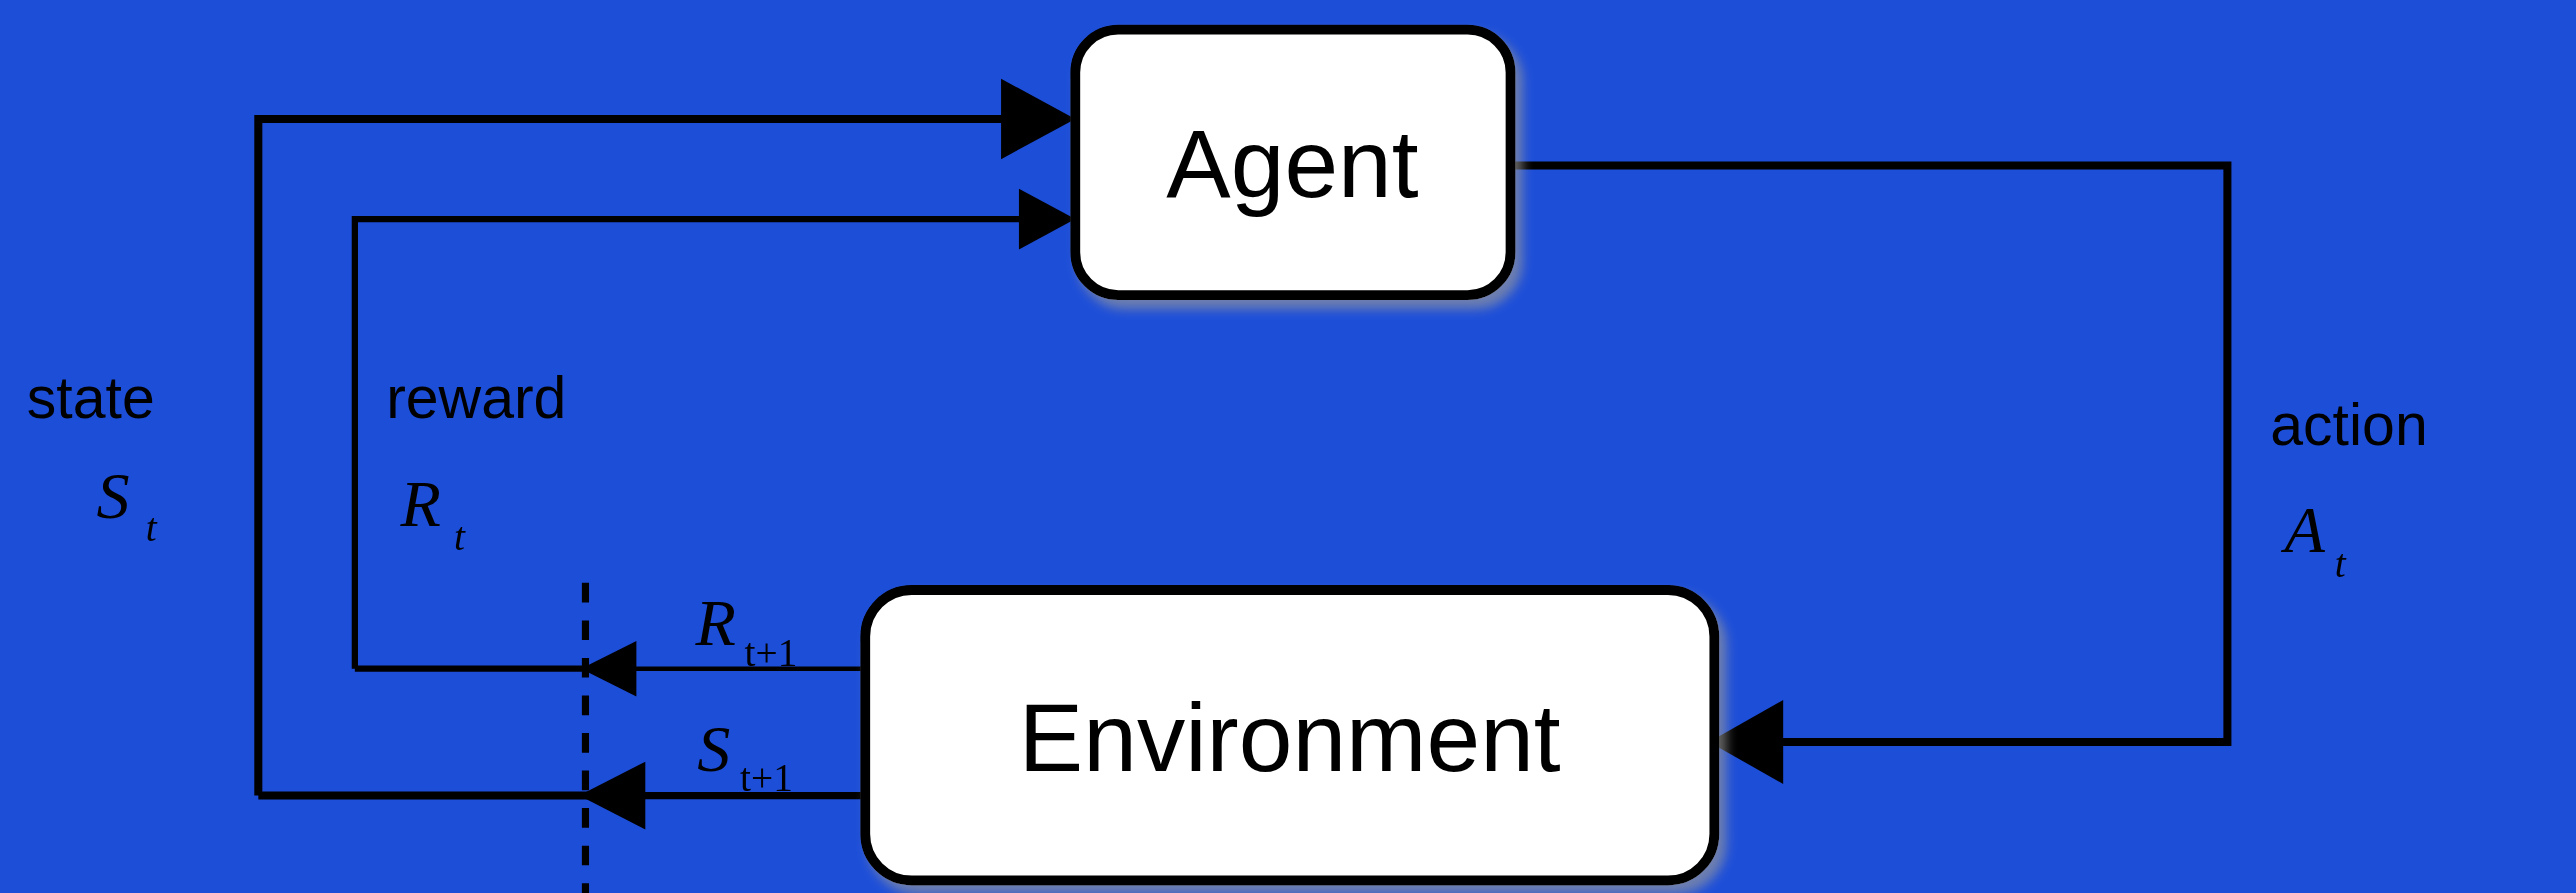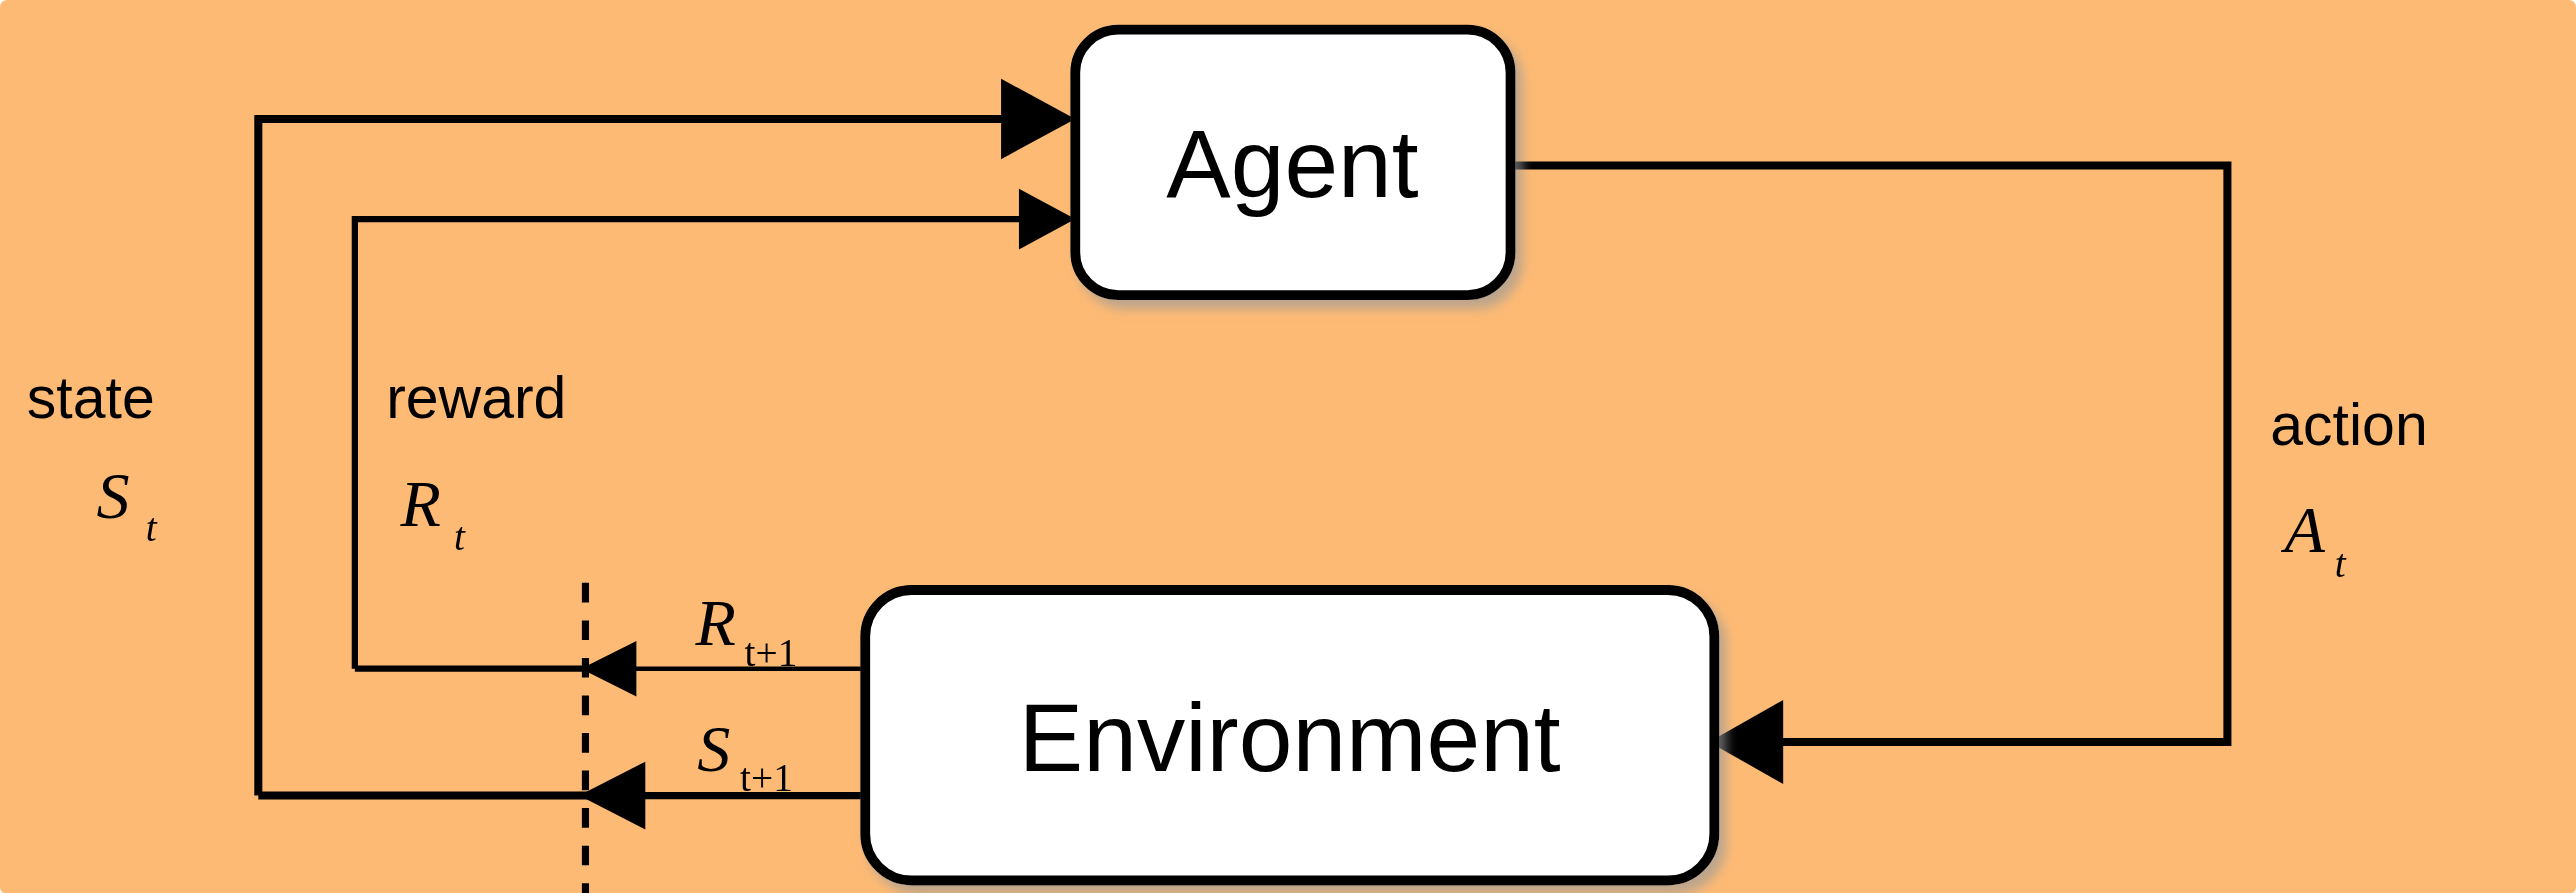--- a/index.html
+++ b/index.html
@@ -10,22 +10,21 @@
   body {
     width: 2576px;
     height: 894px;
     overflow: hidden;
     font-family: "Liberation Sans", sans-serif;
   }
   #diagram-root {
     position: relative;
     width: 2576px;
     height: 894px;
-    background: #fdba74;
-    border-radius: 7px;
+    background: #1d4ed8;
   }
   svg.diagram-canvas {
     position: absolute;
     top: 0;
     left: 0;
     width: 2576px;
     height: 894px;
     display: block;
   }
   .node-label {

